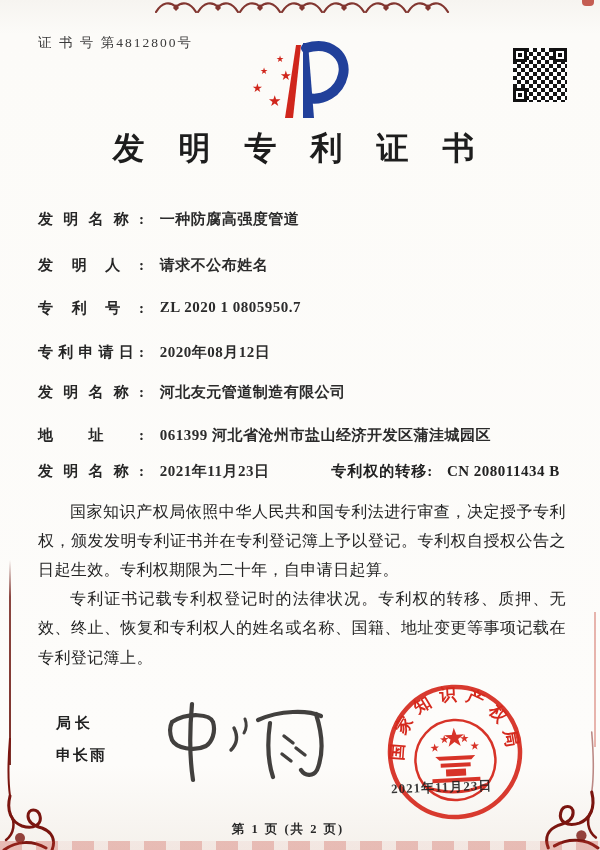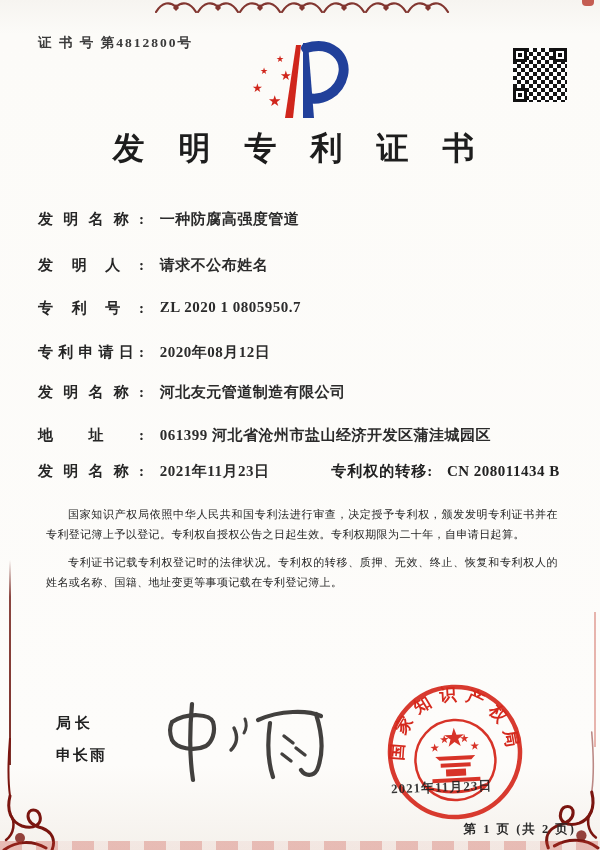--- a/index.html
+++ b/index.html
@@ -3,21 +3,21 @@
 <meta charset="utf-8">
 <style>
   html,body{margin:0;padding:0;background:#d8d5d0;}
   #cert{
     position:relative;width:600px;height:850px;margin:0 auto;overflow:hidden;
     background:linear-gradient(180deg,#f6f4f0 0%,#fcfbf8 4%,#fdfcfa 90%,#f5f1ec 100%);
     font-family:"Liberation Serif","DejaVu Serif",serif;color:#222;
   }
   .abs{position:absolute;}
   
-  .cert-no{left:38px;top:34px;font-size:13.5px;letter-spacing:2px;color:#3a3a3a;font-weight:700;}
+  .cert-no{left:38px;top:34px;font-size:13.5px;letter-spacing:2px;color:#3a3a3a;font-weight:400;}
   
   .title{left:0;top:127px;width:600px;text-align:center;font-size:32px;font-weight:700;
          letter-spacing:13px;color:#1d1d1d;}
   
   .qr{left:513px;top:48px;width:54px;height:54px;background-color:#fff;
       background-image:conic-gradient(#141414 25%,#fff 0 50%,#141414 0 75%,#fff 0),
                        conic-gradient(rgba(20,20,20,.55) 25%,transparent 0 50%,rgba(20,20,20,.55) 0 75%,transparent 0);
       background-size:8px 8px,13px 13px;}
   .finder{position:absolute;width:14px;height:14px;border:3px solid #111;background:#fff;box-sizing:border-box;}
   .finder i{position:absolute;left:2px;top:2px;width:4px;height:4px;background:#111;display:block;}
@@ -25,31 +25,31 @@
   
   .field-row{left:38px;width:540px;font-size:15px;white-space:nowrap;}
   .flabel{display:inline-block;width:106px;text-align:justify;text-align-last:justify;
           font-weight:700;color:#262626;vertical-align:top;}
   .fvalue{margin-left:12px;font-weight:700;color:#2b2b2b;letter-spacing:.5px;}
   .r1{top:210px}.r2{top:256px}.r3{top:299px}.r4{top:343px}.r5{top:383px}.r6{top:426px}.r7{top:462px}
   .grant-label{margin-left:58px;font-weight:700;letter-spacing:1px;}
   .grant-value{margin-left:10px;font-weight:700;letter-spacing:.5px;}
   
   .body-text{left:38px;top:497px;width:528px;}
-  .body-text p{margin:8px;font-size:11px;line-height:1.82;text-indent:2em;
-               color:#242424;text-align:justify;letter-spacing:.4px;font-family:Liberation Mono, monospace;}
+  .body-text p{margin:0;font-size:16px;line-height:1.82;text-indent:2em;
+               color:#242424;text-align:justify;letter-spacing:.4px;}
   
   .director-role{left:56px;top:714px;font-size:15px;font-weight:700;letter-spacing:4px;}
   .director-name{left:56px;top:746px;font-size:15px;font-weight:700;letter-spacing:2px;}
   
   .seal{left:385px;top:682px;width:140px;height:140px;transform:rotate(-3deg);}
   .seal-date{left:391px;top:778px;width:130px;font-size:13px;color:#1c1c1c;
              letter-spacing:1px;font-weight:700;transform:rotate(-2deg);opacity:.88;}
   
-  .footer{left:0;top:821px;width:576px;text-align:right;font-size:12.5px;
+  .footer{left:0;top:821px;width:576px;text-align:center;font-size:12.5px;
           letter-spacing:2px;color:#2a2a2a;font-weight:700;font-family:Liberation Serif, serif;}
   
   .top-ornament{left:155px;top:0;width:295px;height:13px;color:#6e150f;opacity:.85;}
   .top-right-mark{left:582px;top:0;width:12px;height:6px;background:#b8372b;border-radius:0 0 4px 4px;opacity:.8;}
   .left-line{left:9px;top:560px;width:2px;height:205px;
              background:linear-gradient(to bottom,rgba(110,25,18,0),rgba(110,25,18,.8) 18%,rgba(110,25,18,.9));}
   .right-line{left:594px;top:612px;width:2px;height:135px;background:rgba(214,120,110,.55);}
   .corner-bl{left:2px;top:738px;width:58px;height:112px;color:#7a150f;}
   .corner-br{left:540px;top:730px;width:60px;height:120px;color:#7a150f;transform:scaleX(-1);}
   .bottom-band{left:0;top:841px;width:600px;height:9px;

